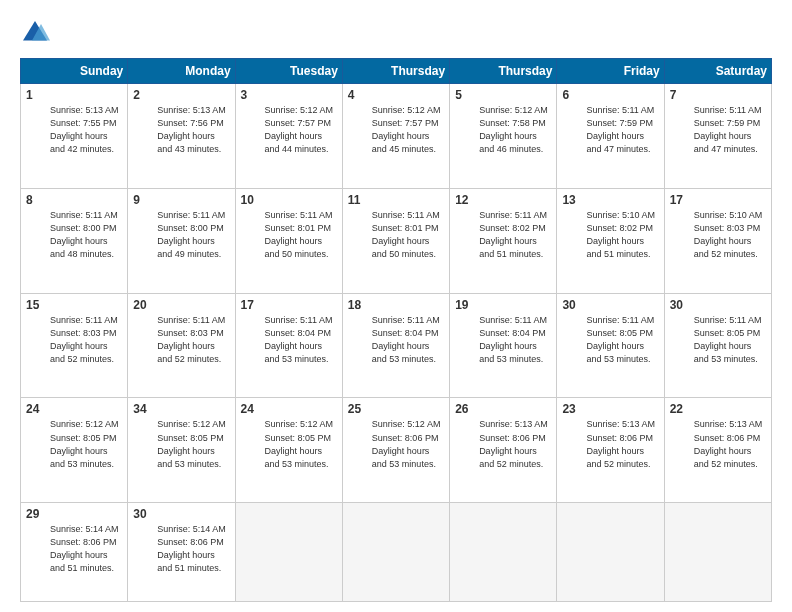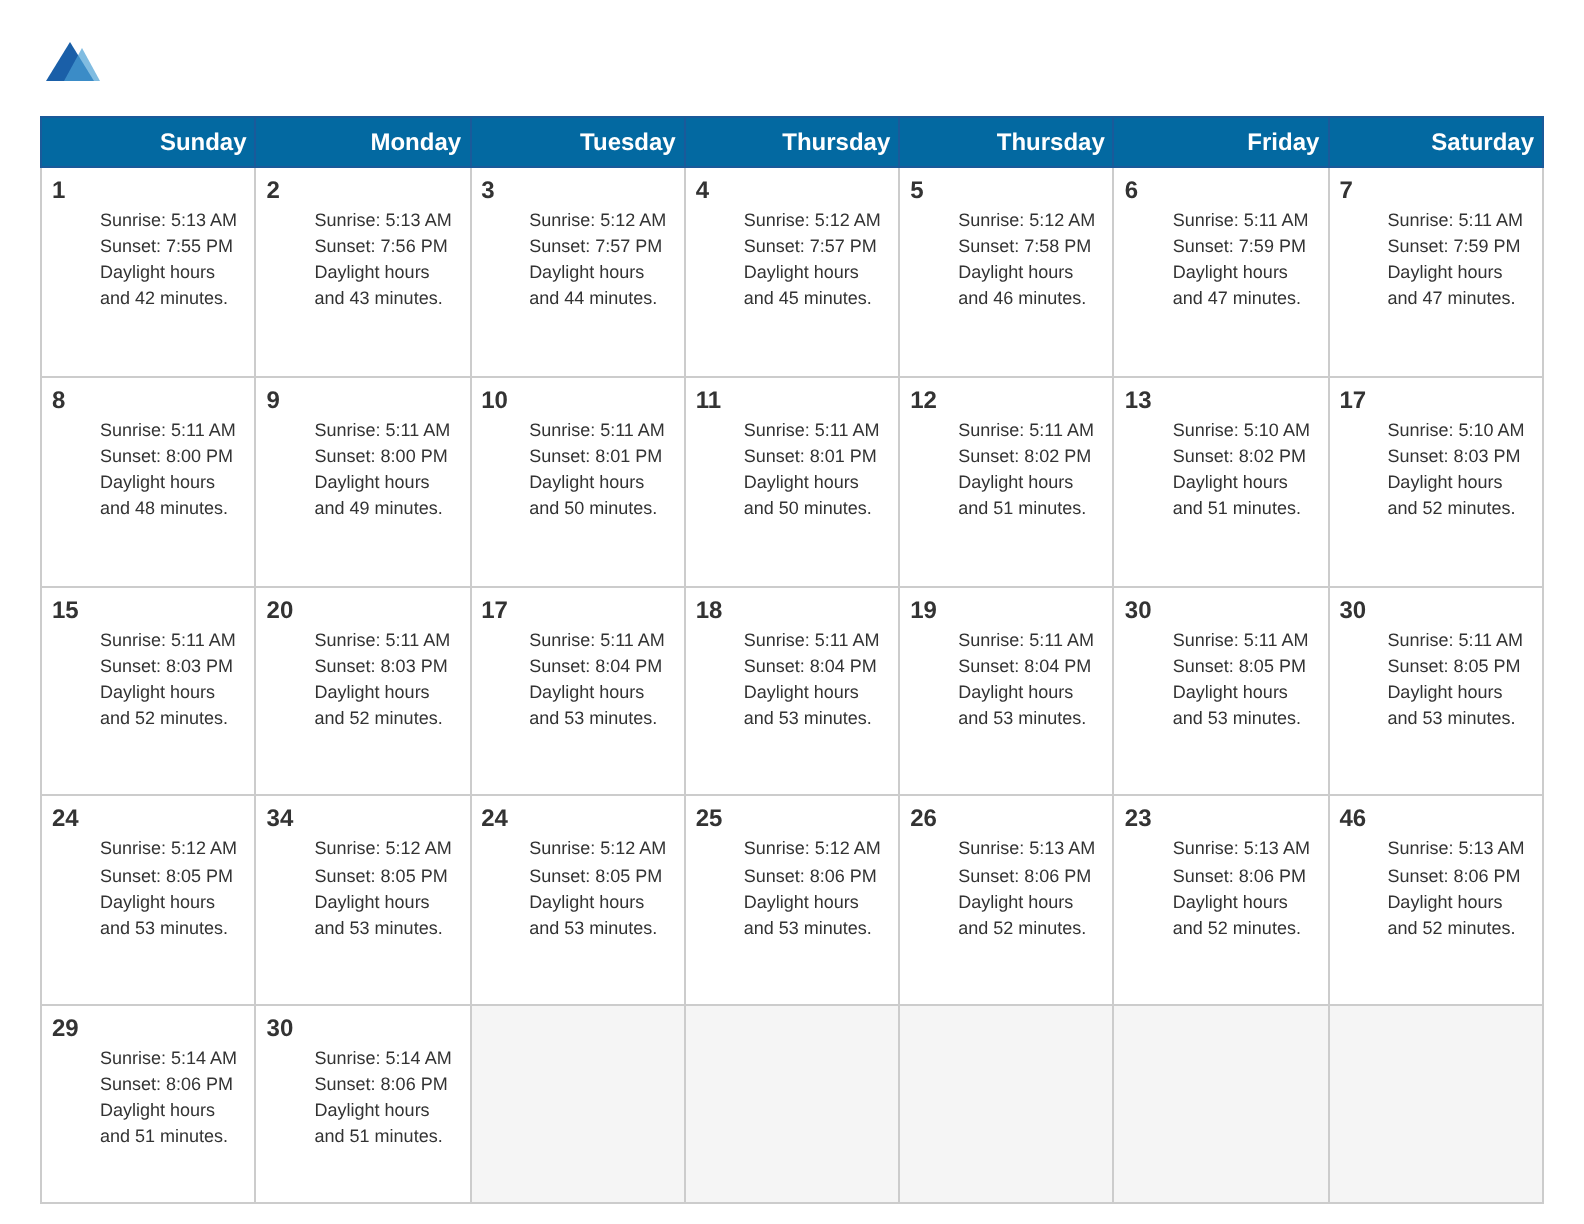--- a/index.html
+++ b/index.html
@@ -384,21 +384,21 @@
           <td>
         <span class="day-num">23</span>
         <div class="day-info">
           Sunrise: 5:13 AM<br>
           Sunset: 8:06 PM<br>
           Daylight hours<br>
           and 52 minutes.
         </div>
       </td>
           <td>
-        <span class="day-num">46</span>
+        <span class="day-num">22</span>
         <div class="day-info">
           Sunrise: 5:13 AM<br>
           Sunset: 8:06 PM<br>
           Daylight hours<br>
           and 52 minutes.
         </div>
       </td>
         </tr>
         <tr class="last-row">
           <td>

